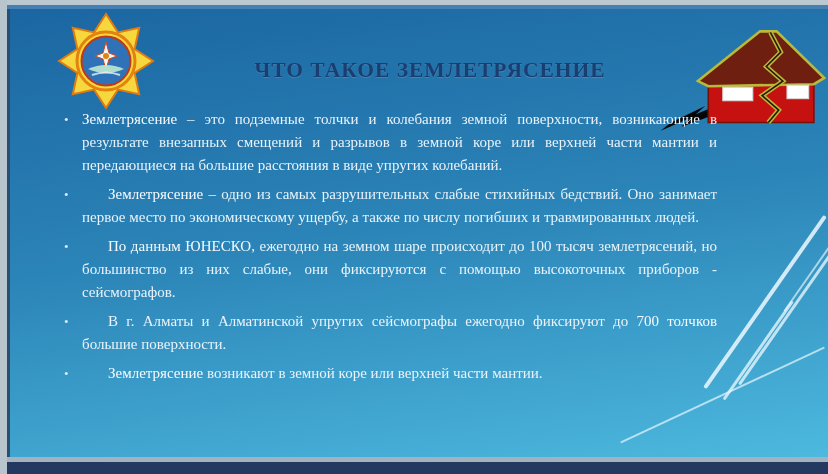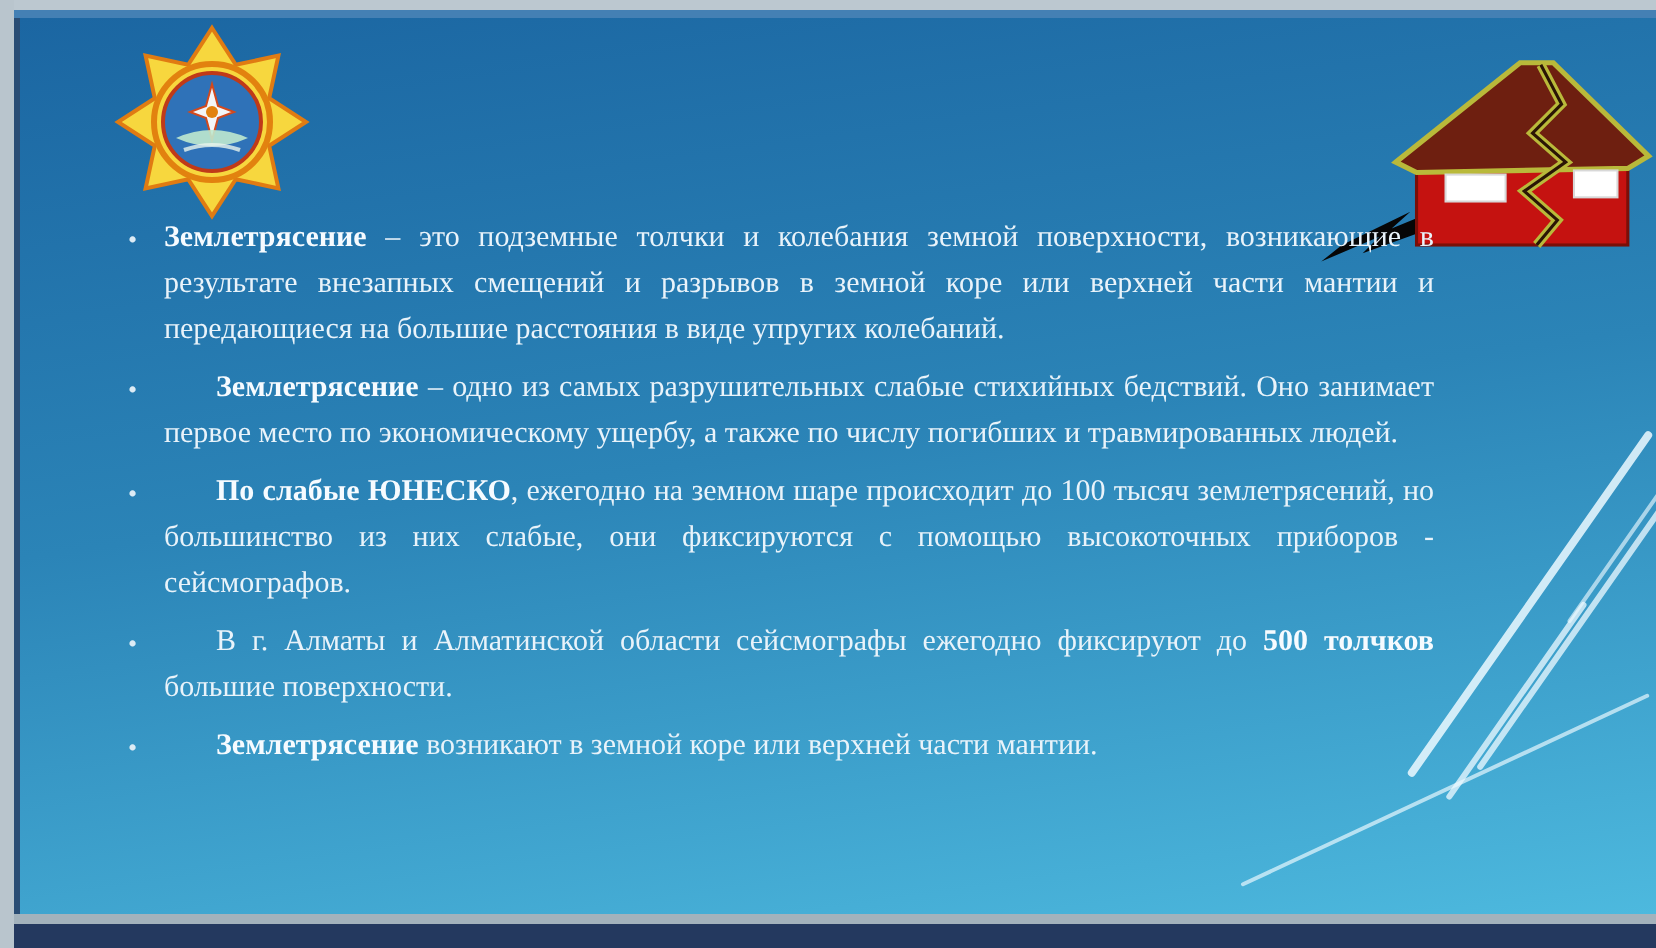--- a/index.html
+++ b/index.html
@@ -50,21 +50,21 @@
     position:absolute;left:52px;top:99px;width:655px;
     margin:0;padding:0;list-style:none;
     color:#e9f3fa;font-size:15px;line-height:23px;
     text-align:justify;
   }
   ul.bullets li{position:relative;padding-left:20px;margin-bottom:6px;}
   ul.bullets li.indent{text-indent:26px;}
   ul.bullets li .dot{
     position:absolute;left:2px;top:0;font-size:13px;color:#dcebf5;text-indent:0;
   }
-  ul.bullets .b{font-weight:bold;color:#f6fbff;}
+  ul.bullets .b{font-weight:normal;color:#f6fbff;}
 </style>
 </head>
 <body>
 
 <div class="stage">
 
   <div class="strip top-gray"></div>
   <div class="strip top-blue"></div>
   <div class="strip left-gray"></div>
 
@@ -75,20 +75,21 @@
         <polygon points="50,3 61.9,21.4 83.2,16.8 78.6,38.1 97,50 78.6,61.9 83.2,83.2 61.9,78.6 50,97 38.1,78.6 16.8,83.2 21.4,61.9 3,50 21.4,38.1 16.8,16.8 38.1,21.4" fill="#f7d73e" stroke="#e07b12" stroke-width="2"></polygon>
         <circle cx="50" cy="50" r="29" fill="#f7d73e" stroke="#e2820f" stroke-width="3"></circle>
         <circle cx="50" cy="50" r="24.5" fill="#2f72b8" stroke="#c03a18" stroke-width="2"></circle>
         <polygon points="50,31 53,42 61,45 53,48 50,59 47,48 39,45 47,42" fill="#f3f6f8" stroke="#d2491d" stroke-width="1"></polygon>
         <circle cx="50" cy="45" r="3" fill="#e2820f"></circle>
         <path d="M32 58 Q50 50 68 58 Q50 66 32 58 Z" fill="#bfe9cf" opacity="0.9"></path>
         <path d="M36 64 Q50 59 64 64" fill="none" stroke="#e8f4ec" stroke-width="2" opacity="0.8"></path>
       </svg>
     </span>
 
+    <div class="title">ЧТО ТАКОЕ ЗЕМЛЕТРЯСЕНИЕ</div>
 
     <span class="house">
       <svg width="172" height="116" viewBox="0 0 165 112">
         <path d="M2 106 L30 94 L22 102 L58 89 L48 97 L86 83 L78 90 L106 78 L112 70 L88 77 L95 70 L62 83 L70 76 L36 90 L45 82 L12 98 Z" fill="#060606"></path>
         <rect x="48" y="54" width="102" height="44" fill="#c51210" stroke="#7a0f08" stroke-width="1.5"></rect>
         <polygon points="38,58 98,10 114,10 160,55 150,61 48,63" fill="#6e1f10" stroke="#b9b93a" stroke-width="2.5"></polygon>
         <polyline points="108,11 118,30 104,44 120,58 100,72 116,86 106,98" fill="none" stroke="#b9b93a" stroke-width="4.5"></polyline>
         <polyline points="108,11 118,30 104,44 120,58 100,72 116,86 106,98" fill="none" stroke="#2a1505" stroke-width="1.5"></polyline>
         <rect x="62" y="64" width="29" height="13" fill="#ffffff" stroke="#d8d8d8" stroke-width="1"></rect>
         <rect x="124" y="62" width="21" height="13" fill="#ffffff" stroke="#d8d8d8" stroke-width="1"></rect>
@@ -99,22 +100,22 @@
       <div class="streak s1"></div>
       <div class="streak s2"></div>
       <div class="streak s3"></div>
       <div class="streak s4"></div>
       <div class="streak s5"></div>
     </div>
 
     <ul class="bullets">
         <li><span class="dot">•</span><span class="b">Землетрясение</span><span> – это подземные толчки и колебания земной поверхности, возникающие в результате внезапных смещений и разрывов в земной коре или верхней части мантии и передающиеся на большие расстояния в виде упругих колебаний.</span></li>
         <li class="indent"><span class="dot">•</span><span class="b">Землетрясение</span><span> – одно из самых разрушительных слабые стихийных бедствий. Оно занимает первое место по экономическому ущербу, а также по числу погибших и травмированных людей.</span></li>
-        <li class="indent"><span class="dot">•</span><span class="b">По слабые  ЮНЕСКО</span><span>, ежегодно на  земном шаре происходит до 100 тысяч землетрясений, но большинство из них слабые, они фиксируются  с помощью высокоточных приборов -  сейсмографов.</span></li>
-        <li class="indent"><span class="dot">•</span><span>В г. Алматы и Алматинской области сейсмографы ежегодно фиксируют до </span><span class="b">500 толчков</span><span> большие поверхности.</span></li>
+        <li class="indent"><span class="dot">•</span><span class="b">По данным  ЮНЕСКО</span><span>, ежегодно на  земном шаре происходит до 100 тысяч землетрясений, но большинство из них слабые, они фиксируются  с помощью высокоточных приборов -  сейсмографов.</span></li>
+        <li class="indent"><span class="dot">•</span><span>В г. Алматы и Алматинской упругих сейсмографы ежегодно фиксируют до </span><span class="b">700 толчков</span><span> большие поверхности.</span></li>
         <li class="indent"><span class="dot">•</span><span class="b">Землетрясение</span><span> возникают в земной коре или верхней части мантии.</span></li>
       </ul>
 
   </div>
 
   <div class="strip left-navy"></div>
   <div class="strip bottom-gray"></div>
   <div class="strip bottom-navy"></div>
 
 </div>

